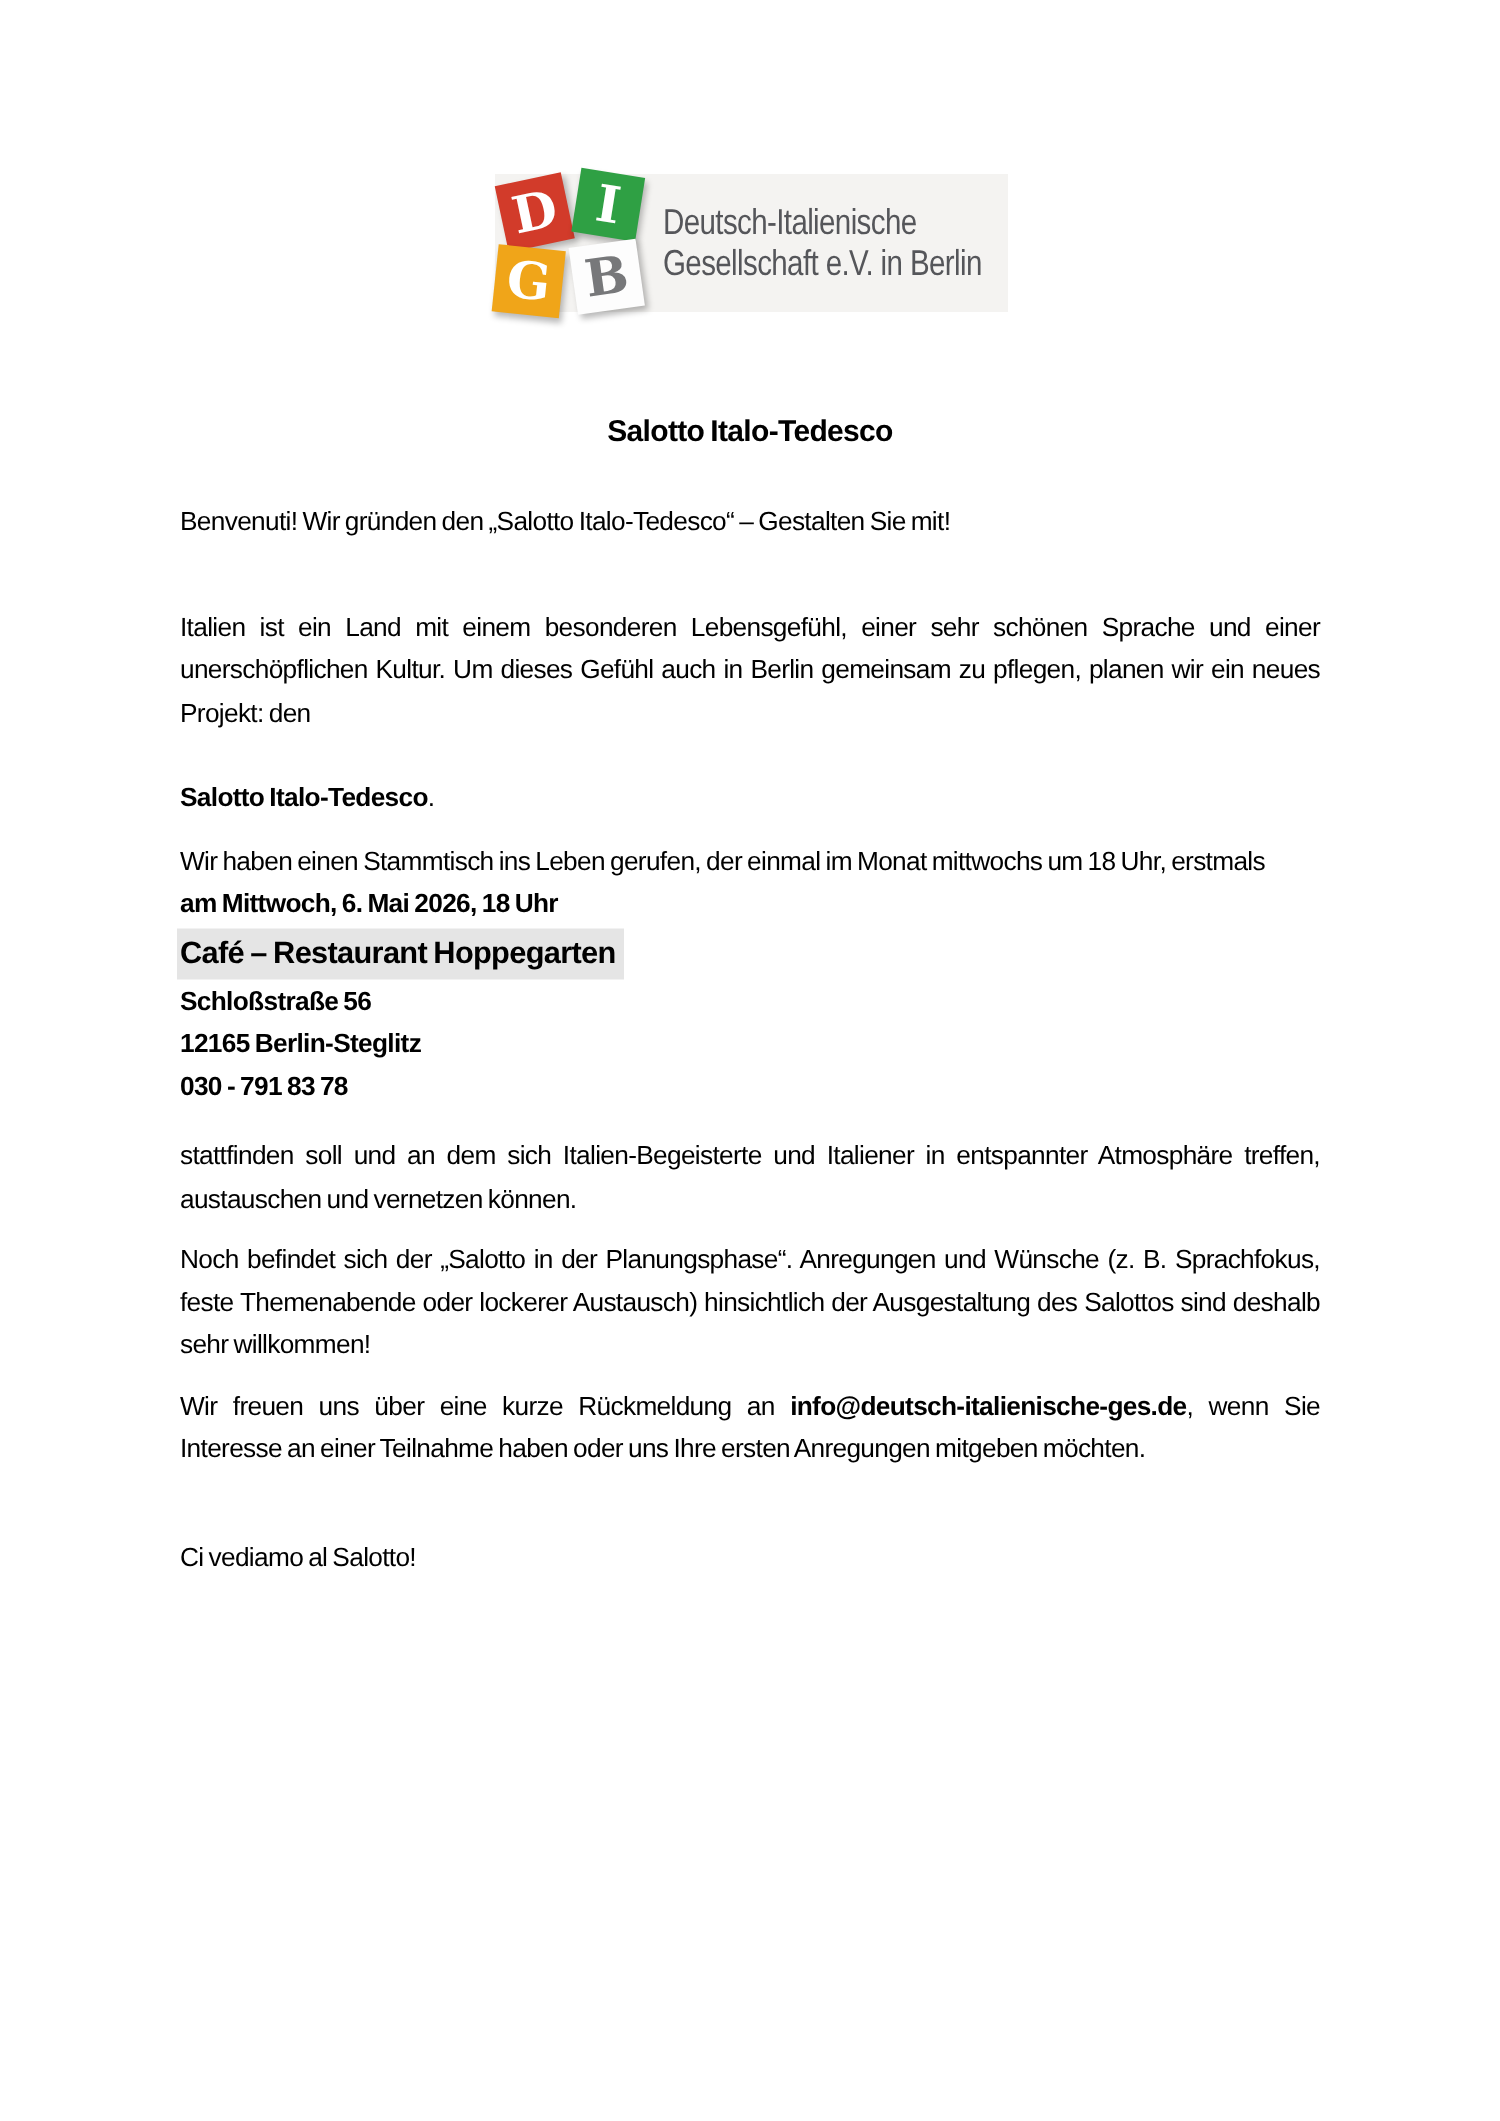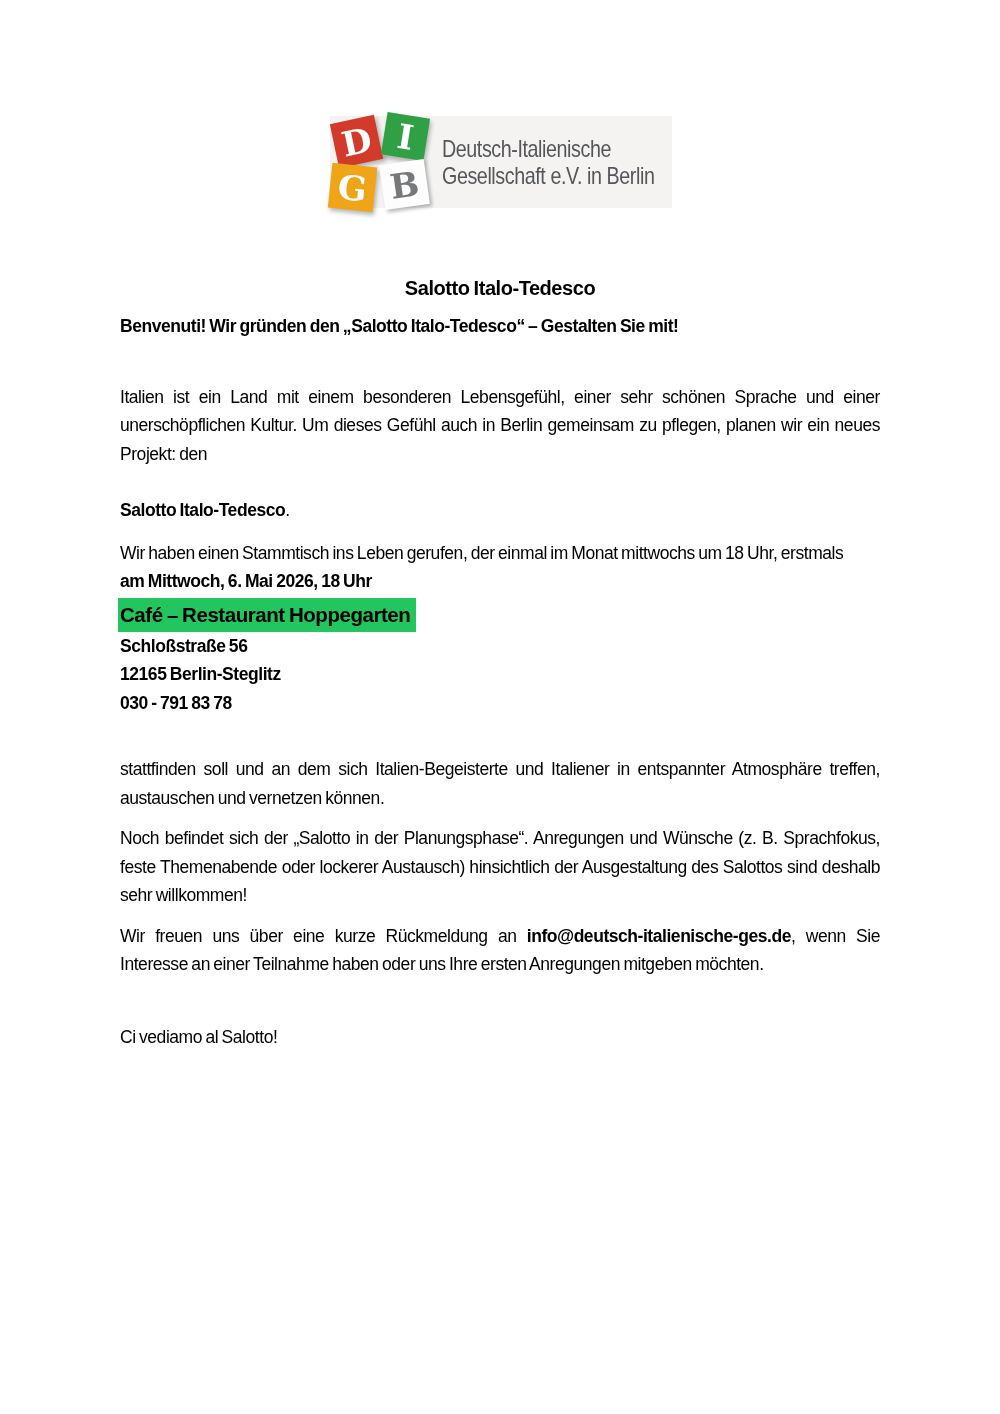--- a/index.html
+++ b/index.html
@@ -59,37 +59,37 @@
     letter-spacing: -0.45px;
     word-spacing: -1px;
   }
   .doc-title {
     margin-top: 276px;
     text-align: center;
     font-weight: bold;
     font-size: 20px;
     line-height: 24px;
   }
-  .intro { margin-top: 12px; font-weight: bold; }
+  .intro { margin-top: 33px; font-weight: normal; }
   .para  { text-align: justify; }
   .p1 { margin-top: 42px; }
   .salotto-line { margin-top: 28px; }
   .salotto-line b { font-weight: bold; }
   .p2 { margin-top: 14px; }
   .datetime { font-weight: bold; }
   .venue-line { margin-top: 2px; line-height: 32px; }
   .venue {
     display: inline-block;
     font-weight: bold;
     font-size: 20.5px;
     padding: 1px 6px 1px 2px;
     margin-left: -2px;
   }
   .addr { font-weight: bold; }
-  .p3 { margin-top: 38px; }
+  .p3 { margin-top: 18px; }
   .p4 { margin-top: 12px; }
   .p5 { margin-top: 12px; }
   .p5 b { font-weight: bold; margin-top: 20px; }
   .p6 { margin-top: 28px; }
   .closing { margin-top: 44px; }
 </style>
 </head>
 <body>
 
 <div class="logo-wrap" style="background-color: rgb(244, 243, 241);">
@@ -120,21 +120,21 @@
 
   <div class="para p1">Italien ist ein Land mit einem besonderen Lebensgefühl, einer sehr schönen Sprache und einer unerschöpflichen Kultur. Um dieses Gefühl auch in Berlin gemeinsam zu pflegen, planen wir ein neues Projekt: den</div>
 
   <div class="salotto-line"><b>Salotto Italo-Tedesco</b><span>.</span></div>
 
   <div class="para p2">Wir haben einen Stammtisch ins Leben gerufen, der einmal im Monat mittwochs um 18 Uhr, erstmals</div>
 
   <div class="datetime">am Mittwoch, 6. Mai 2026, 18 Uhr</div>
 
   <div class="venue-line">
-    <span class="venue" style="background-color: #22c55e;">Café – Restaurant Hoppegarten</span>
+    <span class="venue" style="background-color: #e5e5e5;">Café – Restaurant Hoppegarten</span>
   </div>
 
   <div class="addr">Schloßstraße 56</div>
   <div class="addr">12165 Berlin-Steglitz</div>
   <div class="addr">030 - 791 83 78</div>
 
   <div class="para p3">stattfinden soll und an dem sich Italien-Begeisterte und Italiener in entspannter Atmosphäre treffen,  austauschen und vernetzen können.</div>
 
   <div class="para p4">Noch befindet sich der „Salotto in der Planungsphase“. Anregungen und Wünsche (z. B. Sprachfokus, feste Themenabende oder lockerer Austausch) hinsichtlich  der Ausgestaltung des Salottos sind deshalb sehr willkommen!</div>
 

